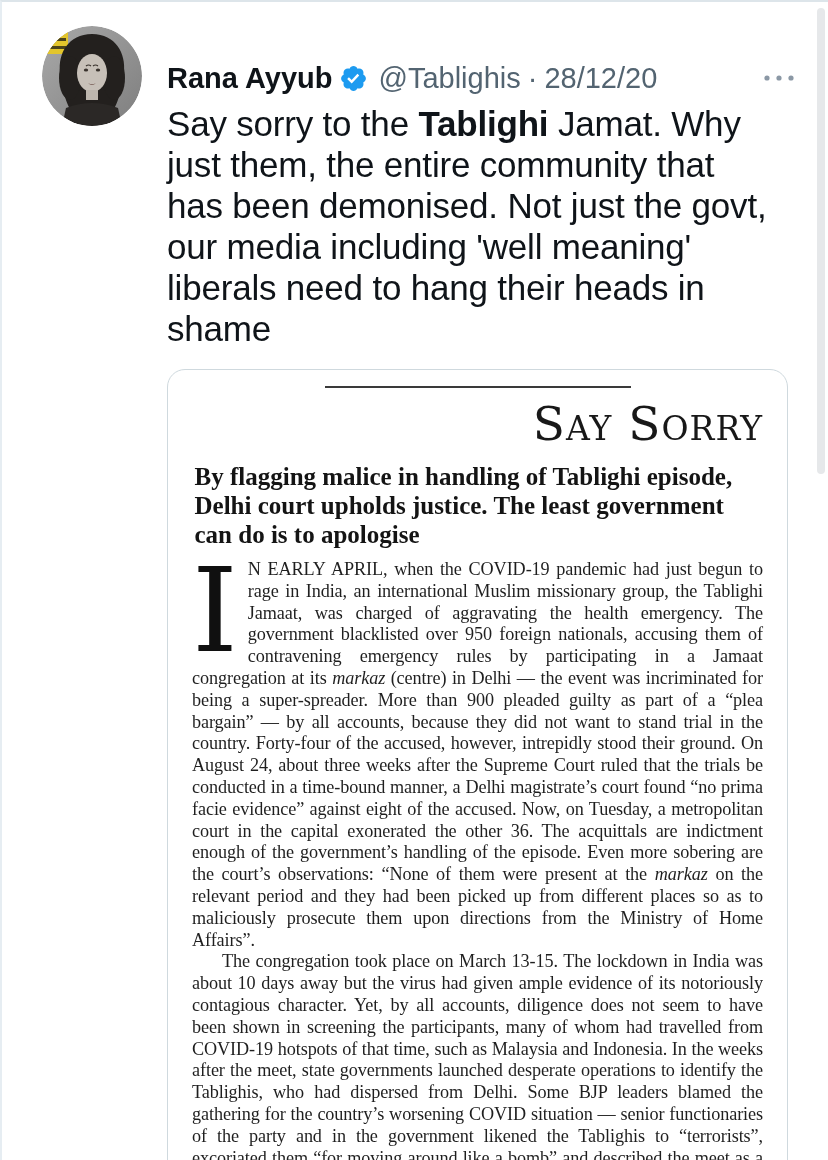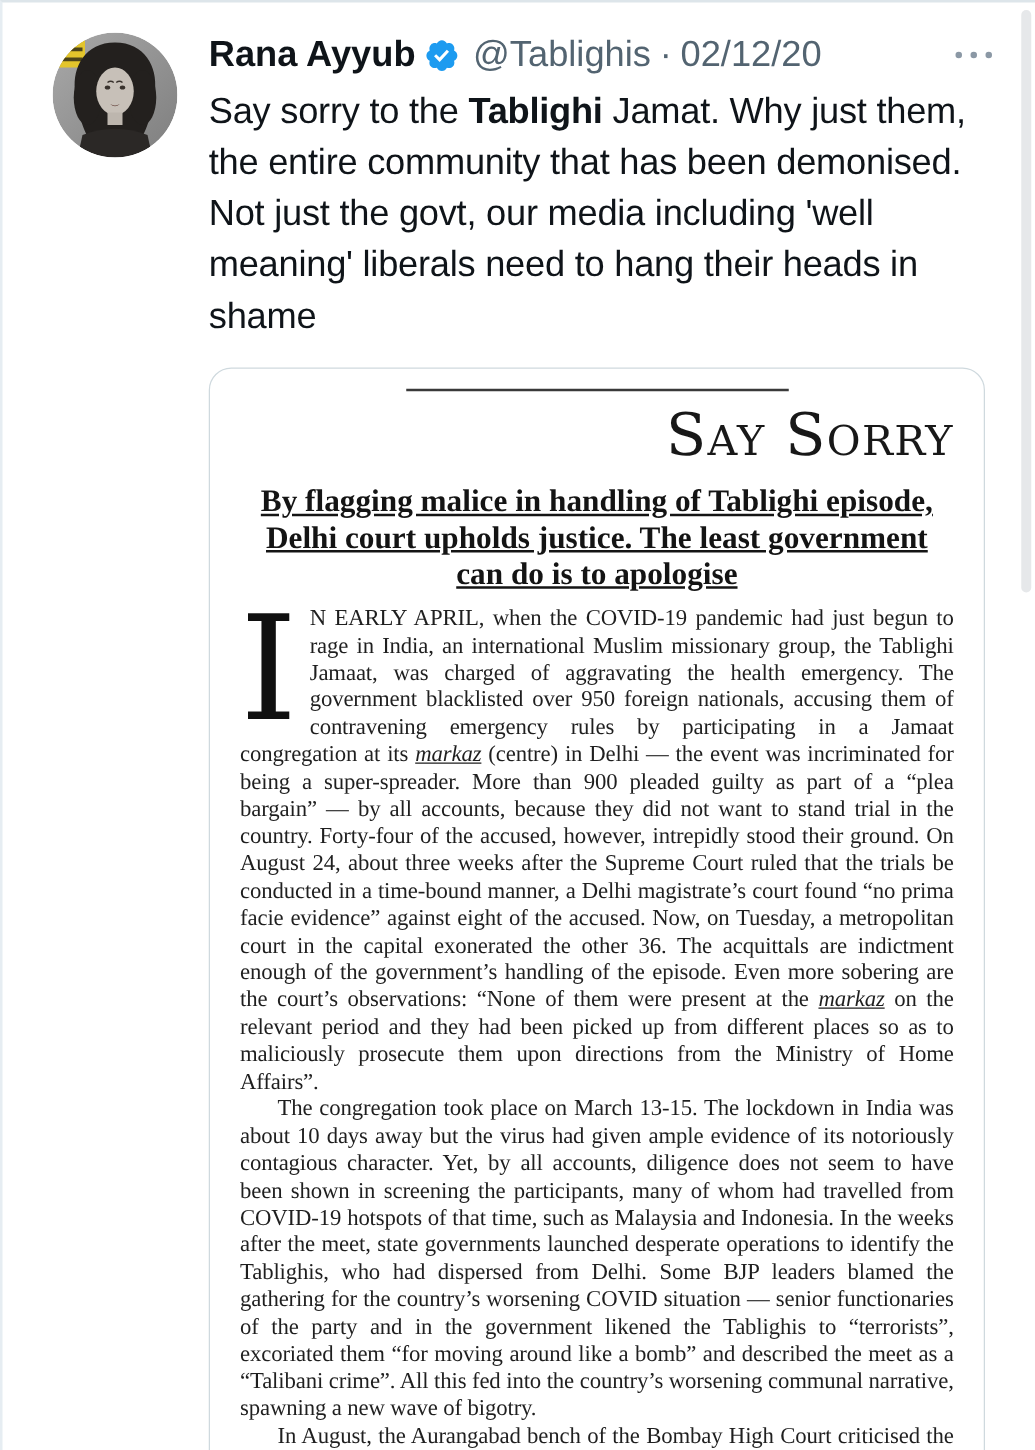--- a/index.html
+++ b/index.html
@@ -33,31 +33,32 @@
     width: 100px; height: 100px; border-radius: 50%;
     overflow: hidden; display: block; cursor: pointer;
   }
 
   .content { flex: 1; margin-left: 25px; min-width: 0; }
 
   .header-row {
     display: flex; align-items: center;
     font-size: 29px; line-height: 36px;
     white-space: nowrap;
+    margin-top: 34px;
   }
   .author-name { font-weight: 700; color: #0f1419; cursor: pointer; }
   .verified-badge { width: 29px; height: 29px; margin-left: 7px; flex: 0 0 auto; }
   .handle-date { color: #536471; margin-left: 10px; cursor: pointer; font-weight: 400; }
   .handle-date .sep { padding: 0 7px; }
   .more-btn { margin-left: auto; cursor: pointer; padding: 4px 2px; }
   .more-btn svg { width: 34px; height: 12px; display: block; }
 
   .tweet-text {
     margin-top: 7px;
-    font-size: 29px; line-height: 41px;
+    font-size: 35px; line-height: 41px;
     color: #0f1419;
     letter-spacing: -0.2px;
     max-width: 612px;
   }
   .tweet-text .b { font-weight: 700; }
 
   
   .card {
     margin-top: 20px;
     width: 621px;
@@ -80,36 +81,34 @@
     font-variant: small-caps;
     font-weight: 500;
     font-size: 47px;
     line-height: 52px;
     letter-spacing: 1px;
     color: #181818;
   }
   .card-subtitle {
     margin: 12px auto 10px auto;
     max-width: 566px;
-    text-align: center;
     font-weight: 700;
     font-size: 25px;
     line-height: 29px;
     color: #141414;
-    text-decoration: underline;
   }
   .card-body {
     font-size: 18.2px;
     line-height: 21.8px;
     letter-spacing: -0.1px;
     text-align: justify;
     color: #1f1f1f;
   }
   .card-body.indent { text-indent: 30px; }
-  .card-body .i { font-style: italic; text-decoration: underline; }
+  .card-body .i { font-style: italic; }
   .dropcap {
     float: left;
     font-family: "DejaVu Serif", serif;
     font-size: 116px;
     line-height: 0.82;
     padding: 4px 10px 0 0;
     color: #101010;
   }
 </style>
 </head>
@@ -156,21 +155,21 @@
       </div>
 
       <div class="content">
 
         <div class="header-row">
           <span class="author-name">Rana Ayyub</span>
           <svg class="verified-badge" viewBox="0 0 24 24">
             <path fill="#1d9bf0" fill-rule="evenodd" d="M22.25 12c0-1.43-.88-2.67-2.19-3.34.46-1.39.2-2.9-.81-3.91s-2.52-1.27-3.91-.81c-.66-1.31-1.91-2.19-3.34-2.19s-2.67.88-3.33 2.19c-1.4-.46-2.91-.2-3.92.81s-1.26 2.52-.8 3.91c-1.31.67-2.2 1.91-2.2 3.34s.89 2.67 2.2 3.34c-.46 1.39-.21 2.9.8 3.91s2.52 1.26 3.91.81c.67 1.31 1.91 2.19 3.34 2.19s2.68-.88 3.34-2.19c1.39.45 2.9.2 3.91-.81s1.27-2.52.81-3.91c1.31-.67 2.19-1.91 2.19-3.34zm-11.71 4.2L6.8 12.46l1.41-1.42 2.26 2.26 4.8-5.23 1.47 1.36-6.2 6.77z"></path>
           </svg>
           <span class="handle-date">
-            <span>@Tablighis</span><span class="sep">·</span><span>02/12/20</span>
+            <span>@Tablighis</span><span class="sep">·</span><span>28/12/20</span>
           </span>
           <span class="more-btn">
             <svg viewBox="0 0 34 12">
               <circle cx="5" cy="6" r="2.6" fill="#8b98a5"></circle>
               <circle cx="17" cy="6" r="2.6" fill="#8b98a5"></circle>
               <circle cx="29" cy="6" r="2.6" fill="#8b98a5"></circle>
             </svg>
           </span>
         </div>
 

